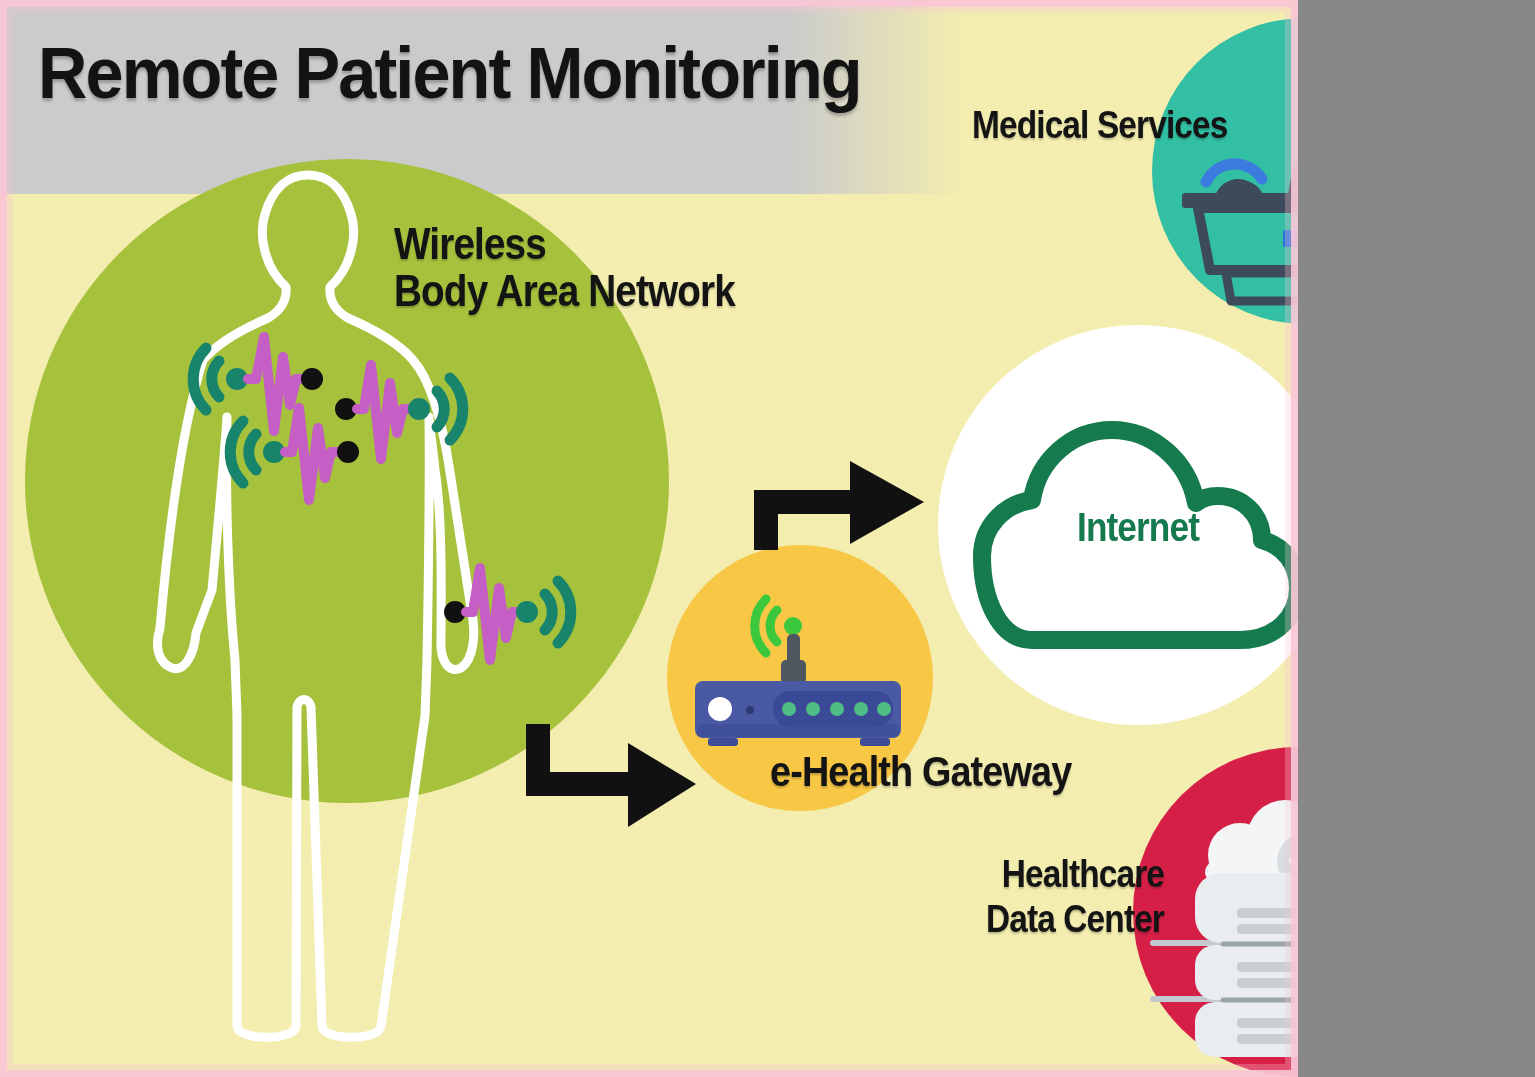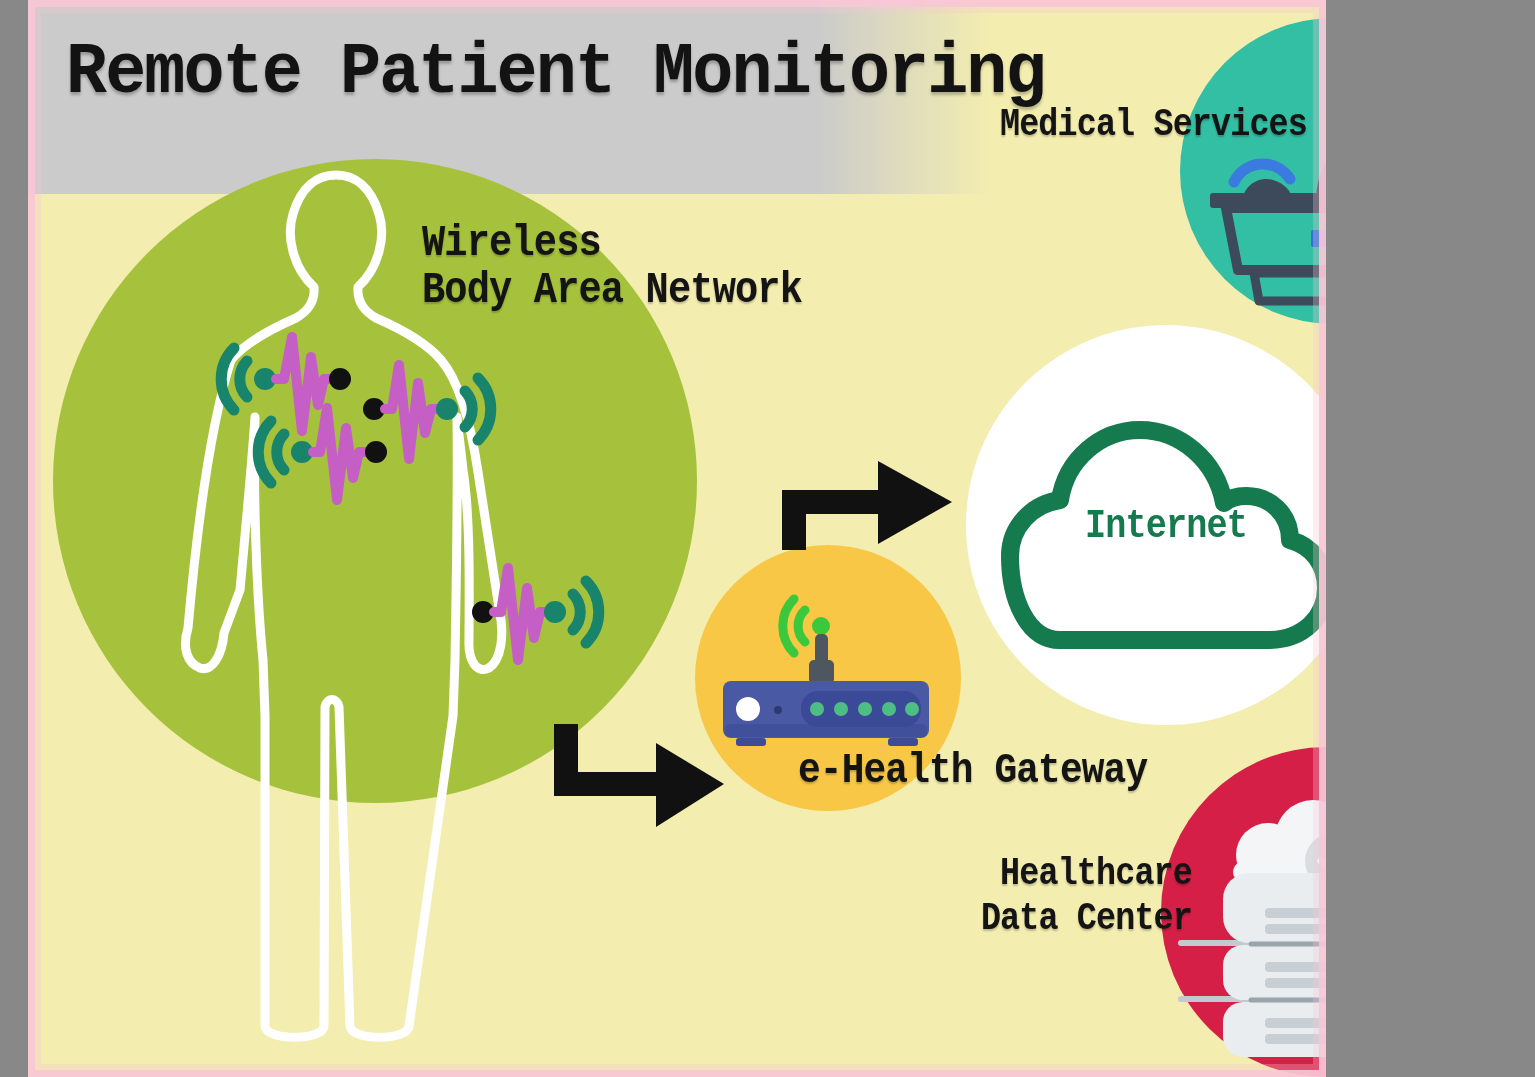--- a/index.html
+++ b/index.html
@@ -1,17 +1,17 @@
 <!DOCTYPE html>
 <html><head>
 <meta charset="utf-8">
 <style>
   html,body{margin:0;padding:0;background:#888;}
   .stage{position:relative;width:1298px;height:1077px;overflow:hidden;
-         background:#F3EDAF;font-family:Liberation Mono, monospace;margin-left:28px;}
+         background:#F3EDAF;font-family:Liberation Sans, sans-serif;}
   .pink-ring{position:absolute;inset:0;pointer-events:none;z-index:60;
          box-shadow:inset 0 0 0 7px rgba(248,198,214,.9), inset 0 0 0 13px rgba(248,198,214,.30);}
   .banner{position:absolute;left:0;top:0;width:962px;height:194px;z-index:1;
          background:linear-gradient(90deg,#CBCBCB 0%,#CBCBCB 82%,rgba(203,203,203,0) 100%);}
   .title{position:absolute;left:38px;top:32px;z-index:5;font-weight:700;font-size:72px;
          letter-spacing:-2px;color:#131313;transform:scaleX(.95);transform-origin:left top;
          text-shadow:0 3px 3px rgba(0,0,0,.25);white-space:nowrap;}
   .circle{position:absolute;border-radius:50%;}
   .c-green{left:25px;top:159px;width:644px;height:644px;background:#A6C23D;z-index:2;}
   .c-gateway{left:667px;top:545px;width:266px;height:266px;background:#F7C745;z-index:2;}

